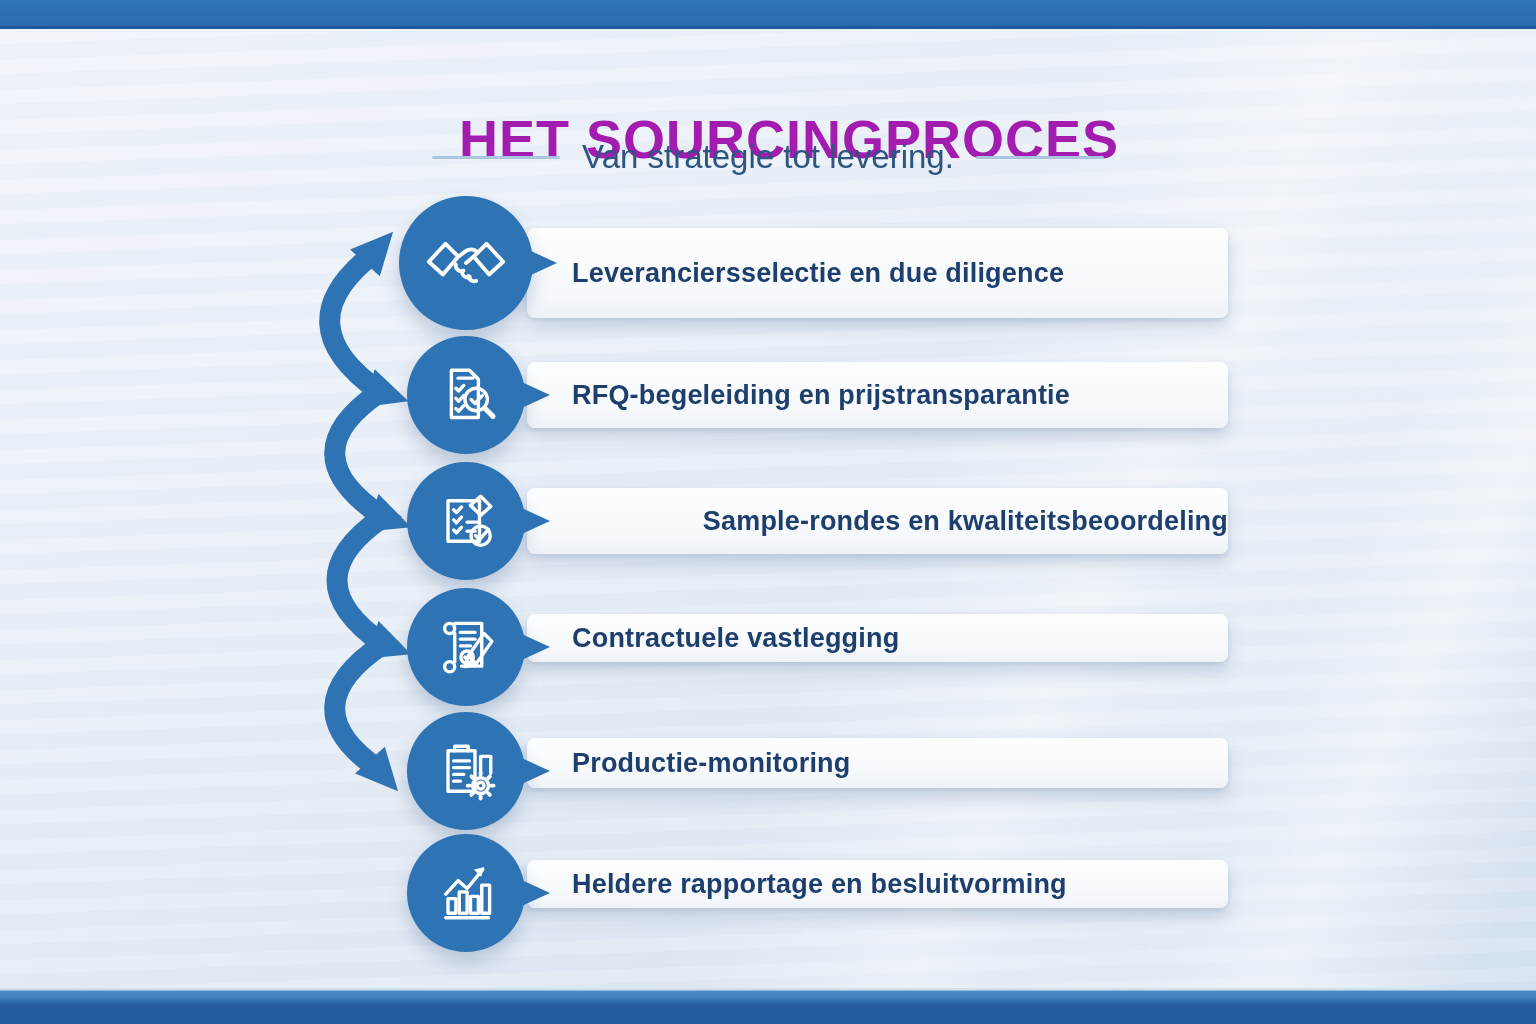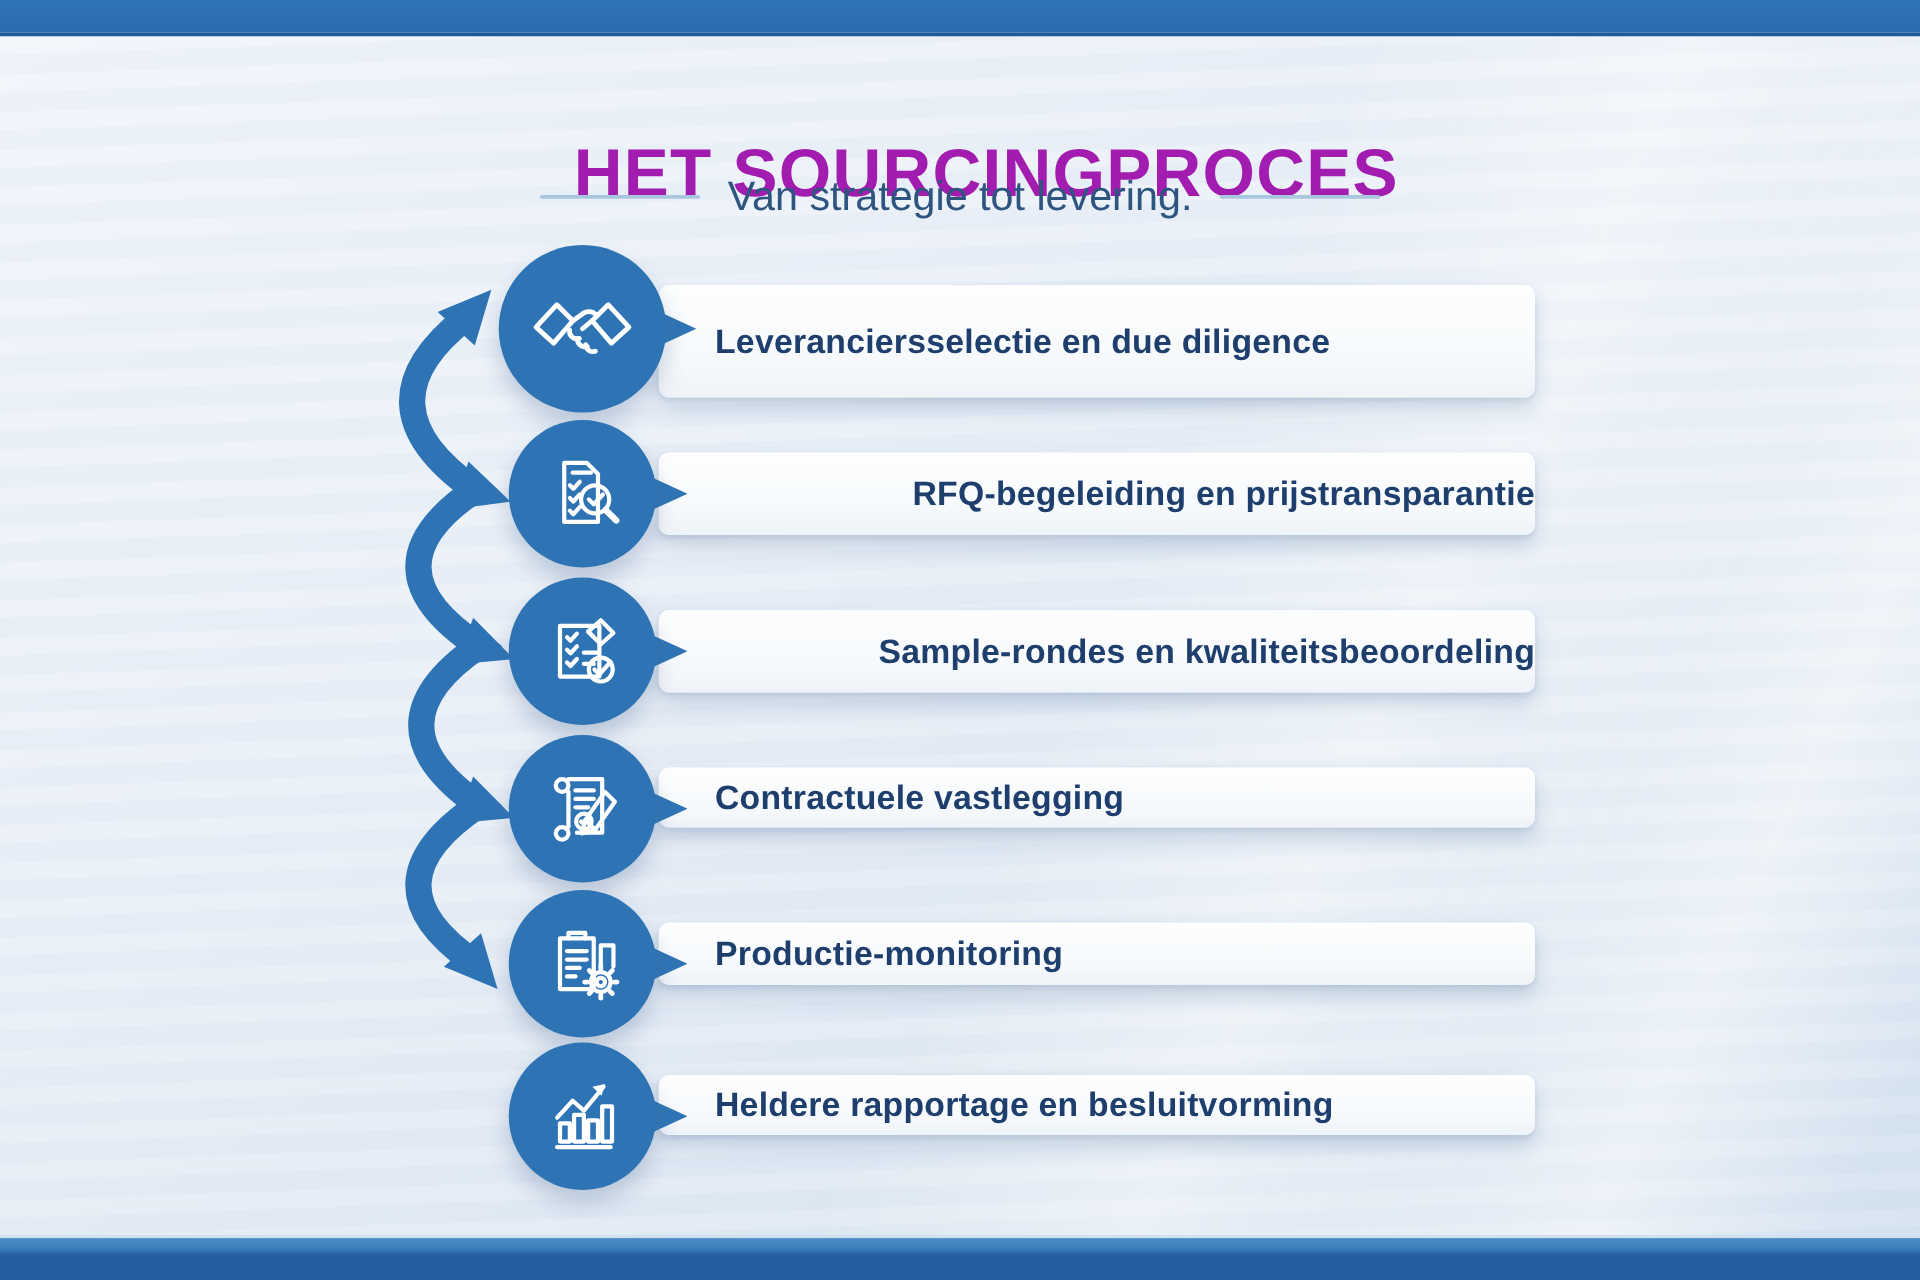--- a/index.html
+++ b/index.html
@@ -104,21 +104,21 @@
       <path d="M26 27 L33 22 Q38 20 41 24"></path>
       <path d="M24 33 a4.5 4.5 0 0 0 6 5"></path>
       <path d="M29 38 a4.5 4.5 0 0 0 6 5"></path>
       <path d="M34 42 a4.5 4.5 0 0 0 6 4"></path>
       <path d="M38 27 l-6 5"></path>
     </svg>
   </div>
 </div>
 
 <div class="row" style="top:395px;">
-  <div class="bar" style="top:-33px;height:66px;justify-content:flex-end;">
+  <div class="bar" style="top:-33px;height:66px;">
     <span class="bar-label">RFQ-begeleiding en prijstransparantie</span>
   </div>
   <div class="pointer" style="left:502px;top:-22px;width:48px;height:44px;"></div>
   <div class="badge" style="left:407px;top:-59px;width:118px;height:118px;">
     <svg width="72" height="72" viewBox="0 0 64 64">
       <path d="M19 10 h16 l8 8 v34 h-24 Z"></path>
       <path d="M25 17 h13"></path>
       <path d="M23 26 l2.5 2.5 l4.5 -5"></path>
       <path d="M23 35 l2.5 2.5 l4.5 -5"></path>
       <path d="M23 44 l2.5 2.5 l4.5 -5"></path>

